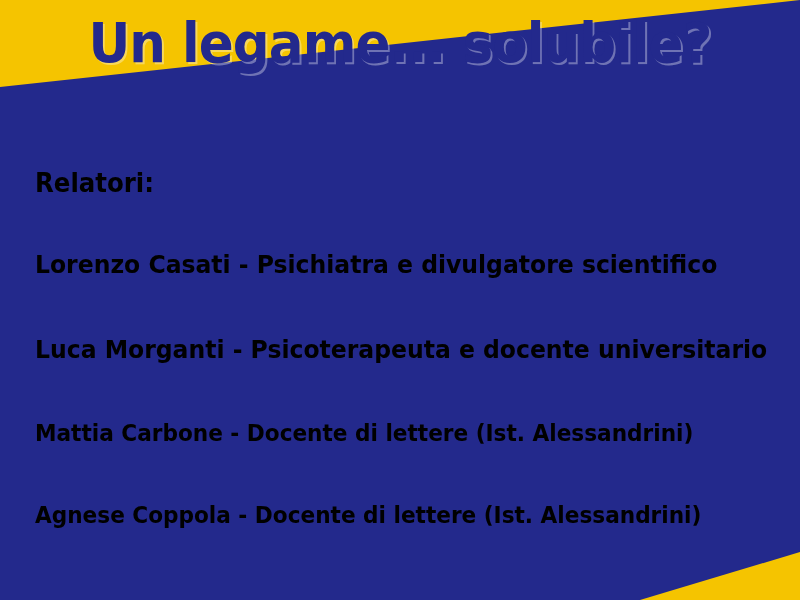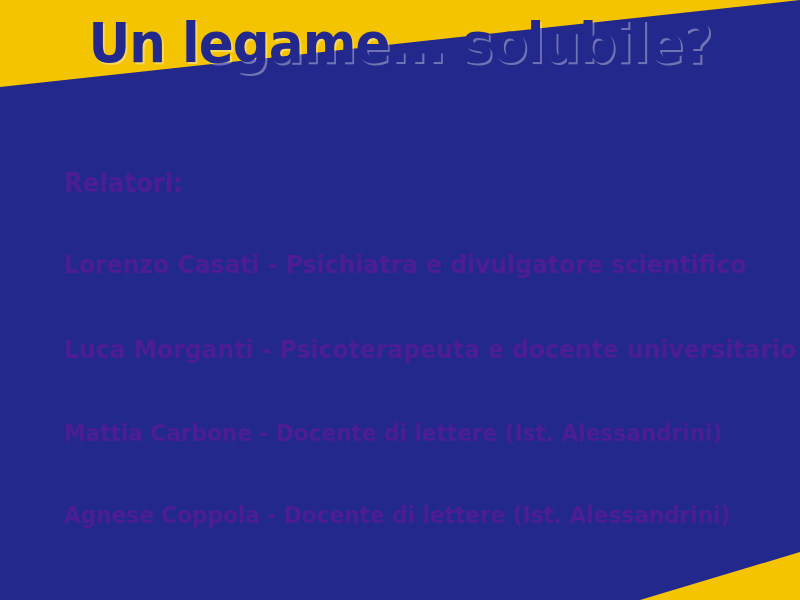--- a/index.html
+++ b/index.html
@@ -42,24 +42,24 @@
     font-weight: bold;
     letter-spacing: -1px;
     line-height: 1.1;
     text-shadow: 2px 2px 0 rgba(255,255,255,0.35);
     font-family: "DejaVu Sans", sans-serif;
     transform: scaleX(0.92);
     transform-origin: center top;
   }
   .content {
     position: absolute;
-    left: 64px;
+    left: 35px;
     top: 168px;
     width: 712px;
-    color: #4c1d95;
+    color: #000000;
   }
   .lead {
     font-size: 26px;
     font-weight: bold;
     margin: 0 0 52px 0;
     transform: scaleX(0.94);
     transform-origin: left center;
   }
   .speaker {
     font-size: 25px;

